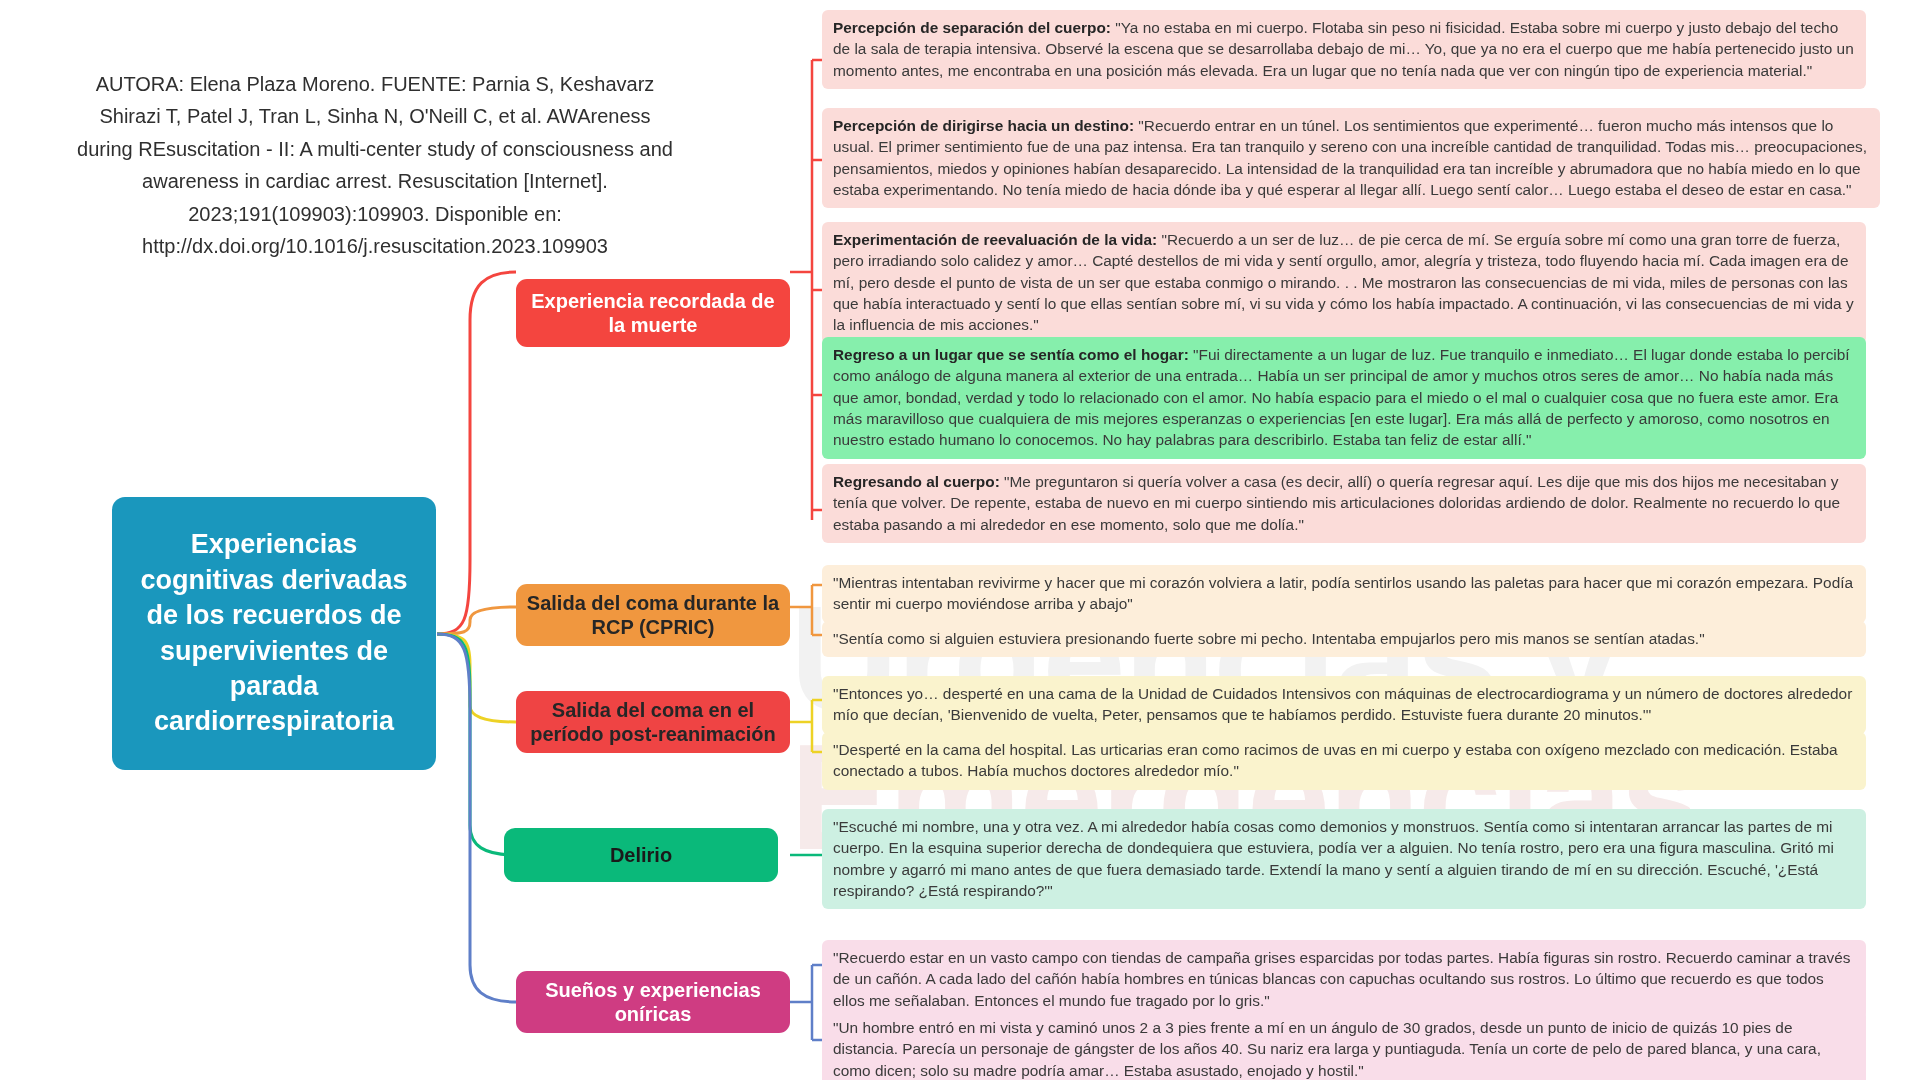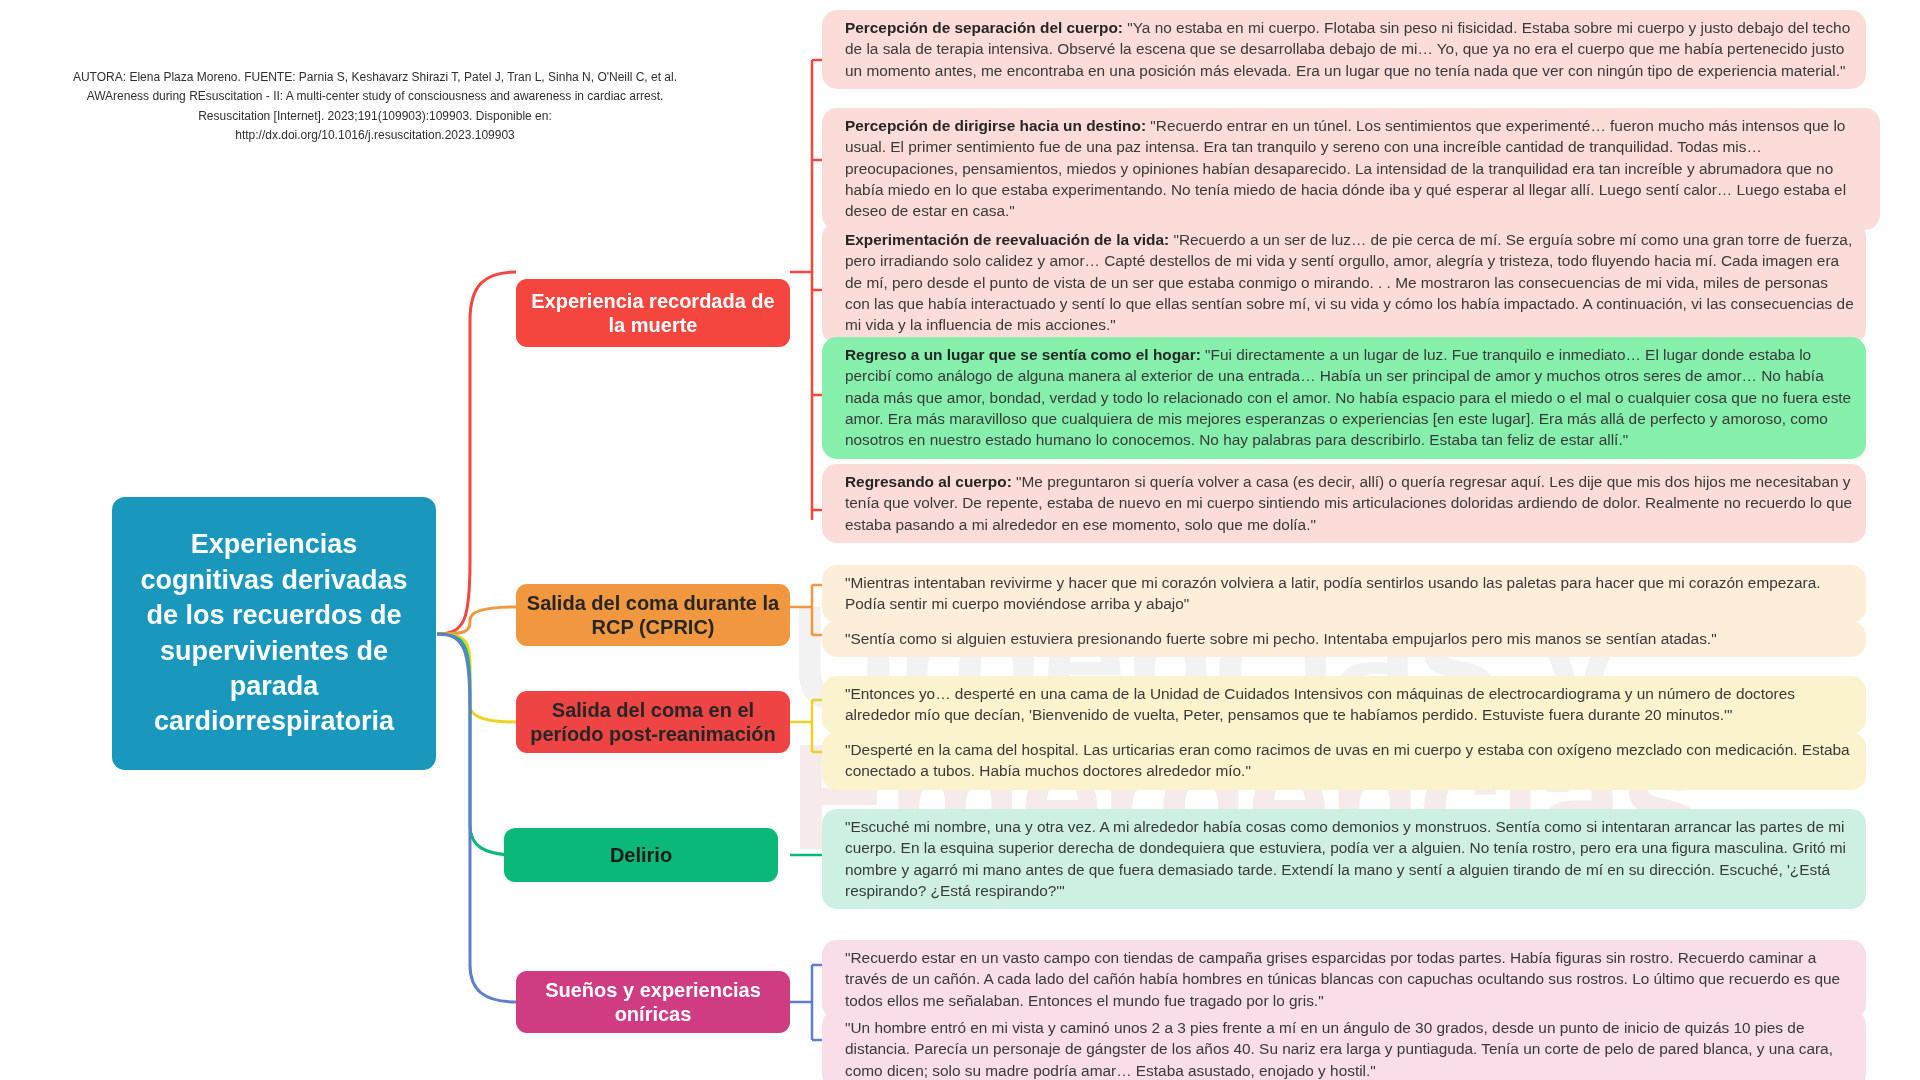--- a/index.html
+++ b/index.html
@@ -39,21 +39,21 @@
   }
   #watermark .wm-line.l2 { color: #f6eaea; }
 
   
   #citation {
     position: absolute;
     left: 70px;
     top: 68px;
     width: 610px;
     text-align: center;
-    font-size: 12px;
+    font-size: 20px;
     line-height: 1.62;
     color: #2f2f2f;
     z-index: 5;
   }
 
   
   #connectors {
     position: absolute;
     left: 0;
     top: 0;
@@ -97,23 +97,23 @@
     font-size: 20px;
     line-height: 1.22;
     z-index: 6;
     box-sizing: border-box;
     padding: 6px 10px;
   }
 
   
   .detail-box {
     position: absolute;
-    border-radius: 15px;
+    border-radius: 6px;
     box-sizing: border-box;
-    padding: 7px 11px 8px 23px;
+    padding: 7px 11px 8px 11px;
     font-size: 15.4px;
     line-height: 1.385;
     color: #3a3a3a;
     z-index: 4;
   }
   .detail-box .lead {
     font-weight: bold;
     color: #262626;
   }
 </style>

